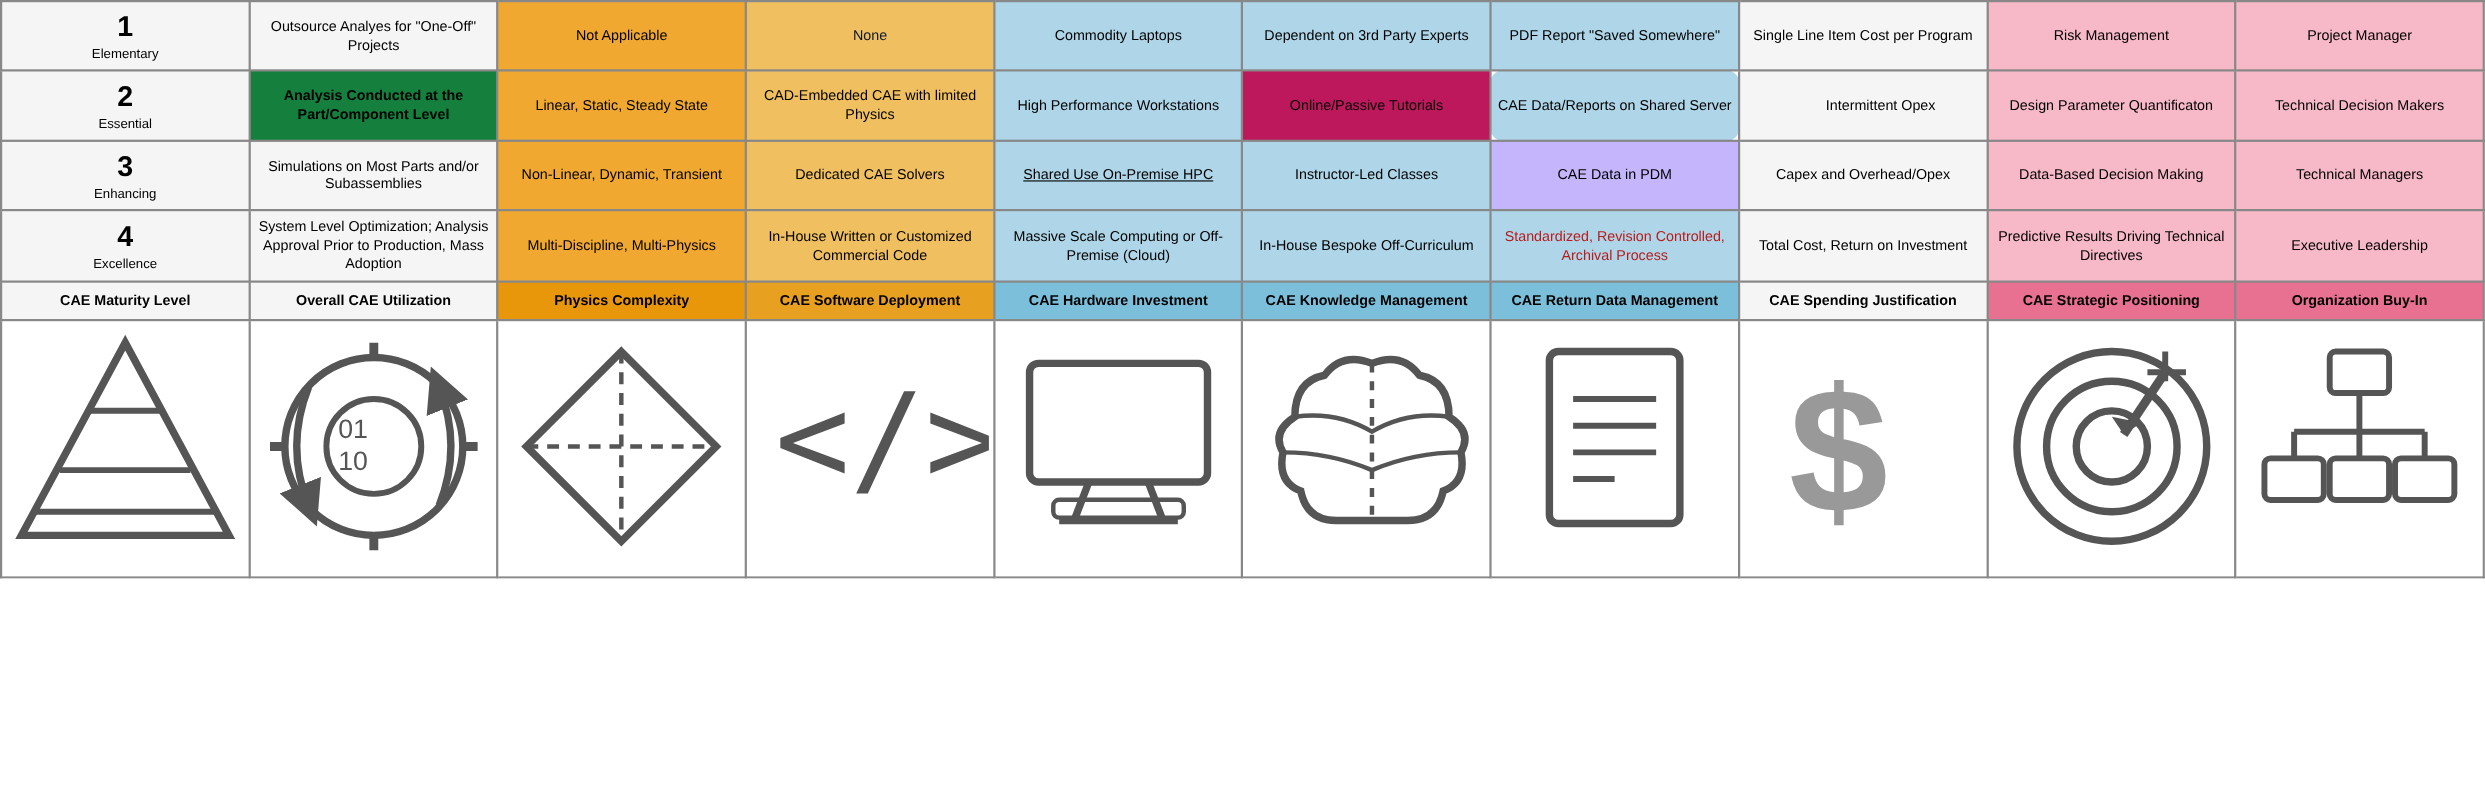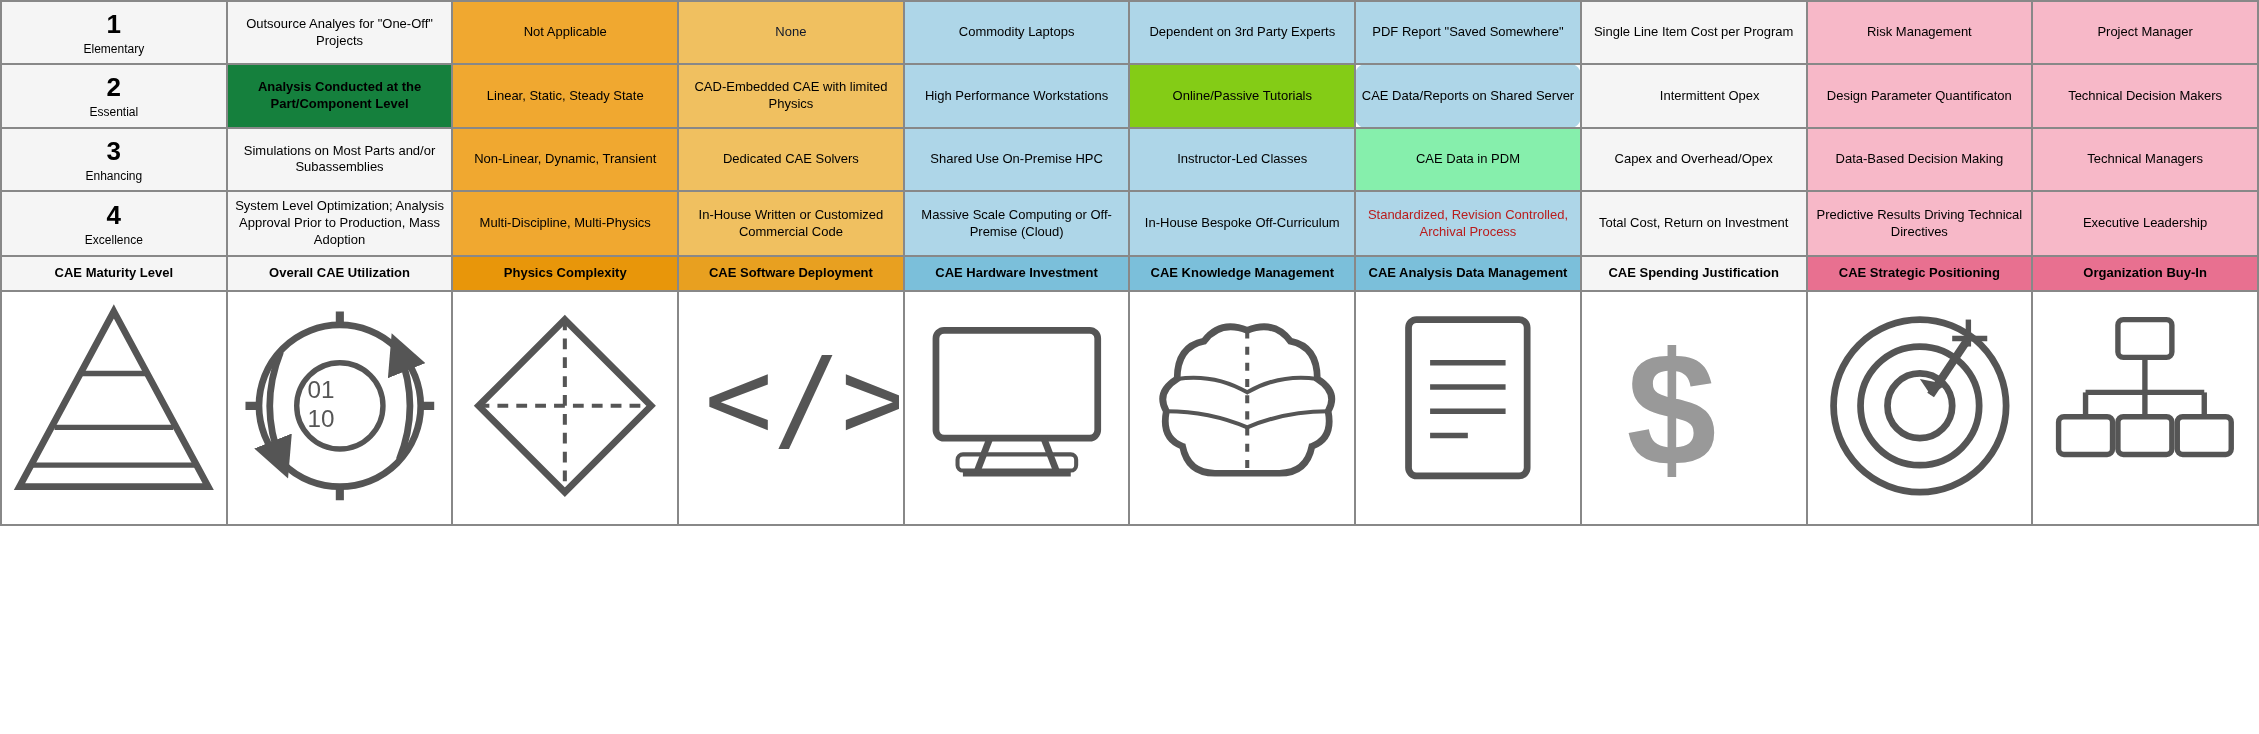--- a/index.html
+++ b/index.html
@@ -28,33 +28,33 @@
     .row-4-digital  { background: #aed6e8; color: #000; }
     .row-4-spending { background: #f5f5f5; color: #000; }
     .row-4-strategic { background: #f7b8c8; color: #000; }
     .row-4-buyin    { background: #f7b8c8; color: #000; }
 
     .row-3-level { background: #f5f5f5; }
     .row-3-util  { background: #15803d; font-weight: bold; }
     .row-3-physics { background: #f0a830; color: #000; }
     .row-3-software { background: #f0c060; color: #000; }
     .row-3-hardware { background: #aed6e8; color: #000; }
-    .row-3-knowledge { background: #84cc16; color: #000; }
+    .row-3-knowledge { background: #be185d; color: #000; }
     .row-3-digital  { background: #aed6e8; color: #000; border-radius: 11px; }
     .row-3-spending { background: #f5f5f5; color: #000; padding-left: 36px; }
     .row-3-strategic { background: #f7b8c8; color: #000; }
     .row-3-buyin    { background: #f7b8c8; color: #000; }
 
     .row-2-level { background: #f5f5f5; }
     .row-2-util  { background: #f5f5f5; }
     .row-2-physics { background: #f0a830; color: #000; }
     .row-2-software { background: #f0c060; color: #000; }
-    .row-2-hardware { background: #aed6e8; color: #000; }
+    .row-2-hardware { background: #aed6e8; color: #000; text-decoration: underline; }
     .row-2-knowledge { background: #aed6e8; color: #000; }
-    .row-2-digital  { background: #86efac; color: #000; }
+    .row-2-digital  { background: #c4b5fd; color: #000; }
     .row-2-spending { background: #f5f5f5; color: #000; }
     .row-2-strategic { background: #f7b8c8; color: #000; }
     .row-2-buyin    { background: #f7b8c8; color: #000; }
 
     .row-1-level { background: #f5f5f5; }
     .row-1-util  { background: #f5f5f5; }
     .row-1-physics { background: #f0a830; color: #000; }
     .row-1-software { background: #f0c060; color: #000; }
     .row-1-hardware { background: #aed6e8; color: #000; }
     .row-1-knowledge { background: #aed6e8; color: #000; }
@@ -148,21 +148,21 @@
       </tbody>
 
   <tbody>
         <tr class="header-row">
     <td class="col-level">CAE Maturity Level</td>
     <td class="col-utilization">Overall CAE Utilization</td>
     <td class="col-physics hdr-physics">Physics Complexity</td>
     <td class="col-software hdr-software">CAE Software Deployment</td>
     <td class="col-hardware hdr-hardware">CAE Hardware Investment</td>
     <td class="col-knowledge hdr-knowledge">CAE Knowledge Management</td>
-    <td class="col-digital hdr-digital">CAE Analysis Data Management</td>
+    <td class="col-digital hdr-digital">CAE Return Data Management</td>
     <td class="col-spending">CAE Spending Justification</td>
     <td class="col-strategic hdr-strategic">CAE Strategic Positioning</td>
     <td class="col-buyin hdr-buyin">Organization Buy-In</td>
   </tr>
 
   <tr class="icon-row">
     <td>
       <svg viewBox="0 0 80 80">
         <polygon points="40,5 75,70 5,70" fill="none" stroke="#555" stroke-width="2.5"></polygon>
         <line x1="18" y1="48" x2="62" y2="48" stroke="#555" stroke-width="2"></line>

